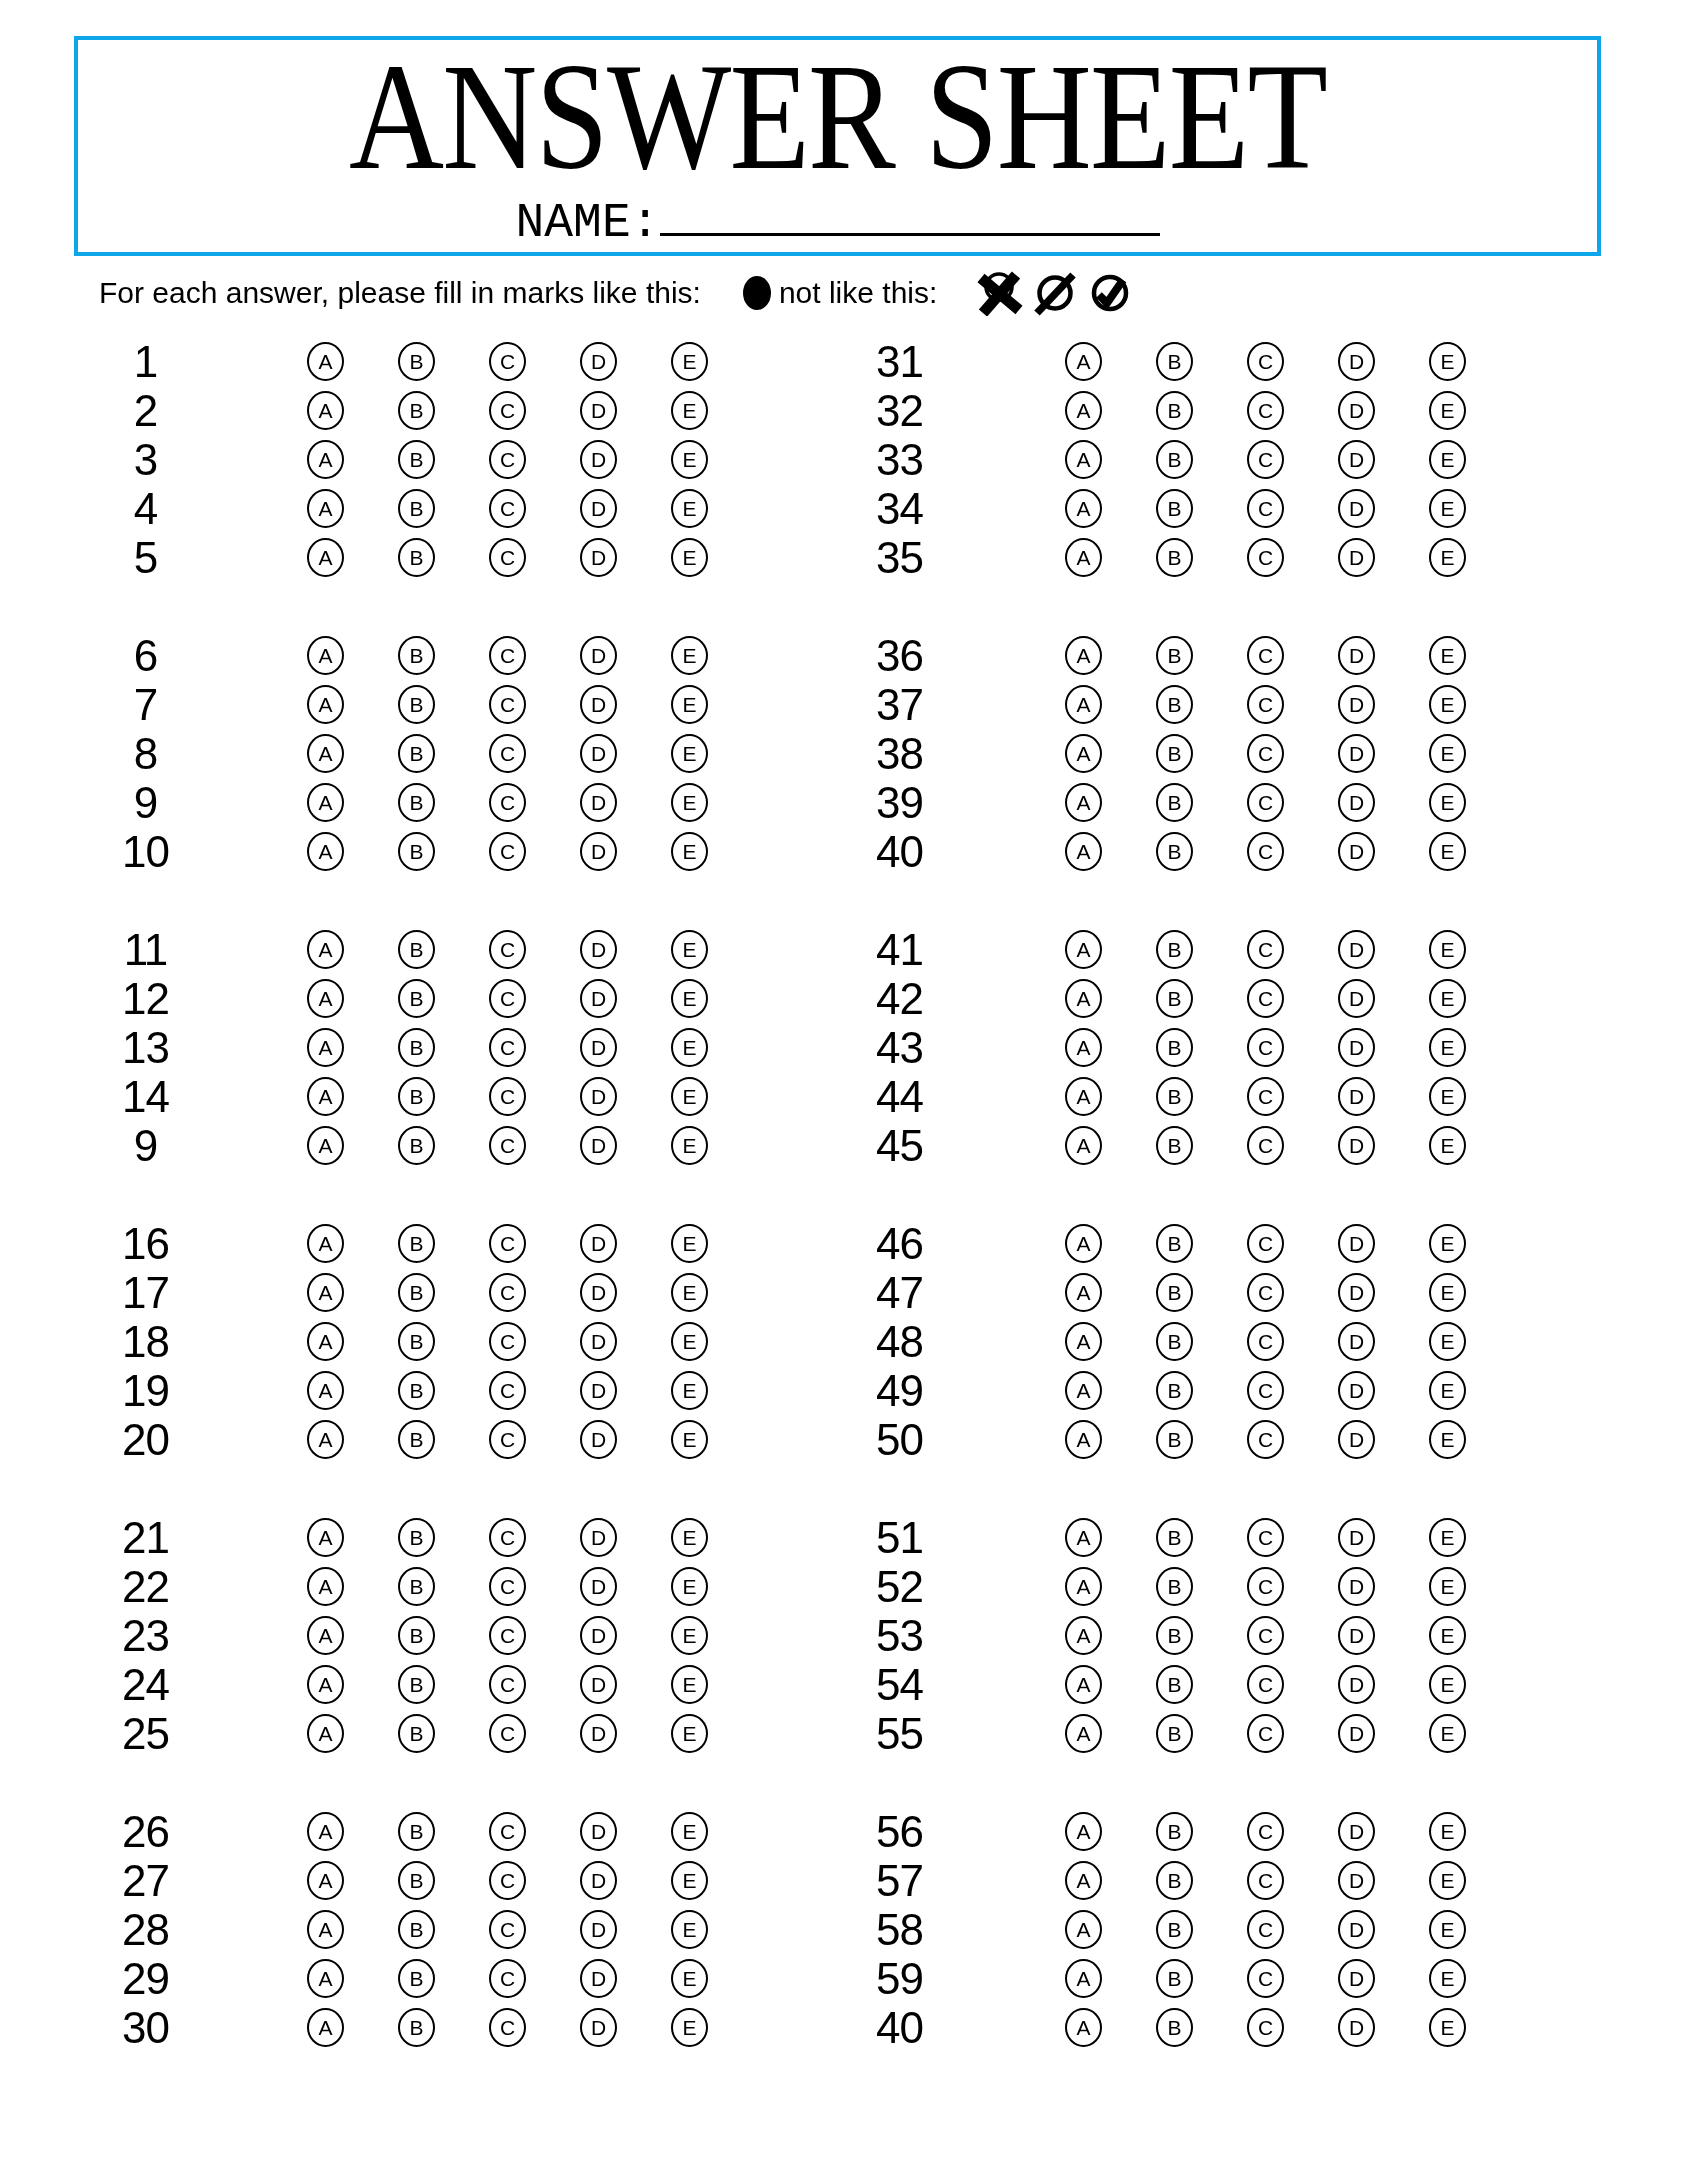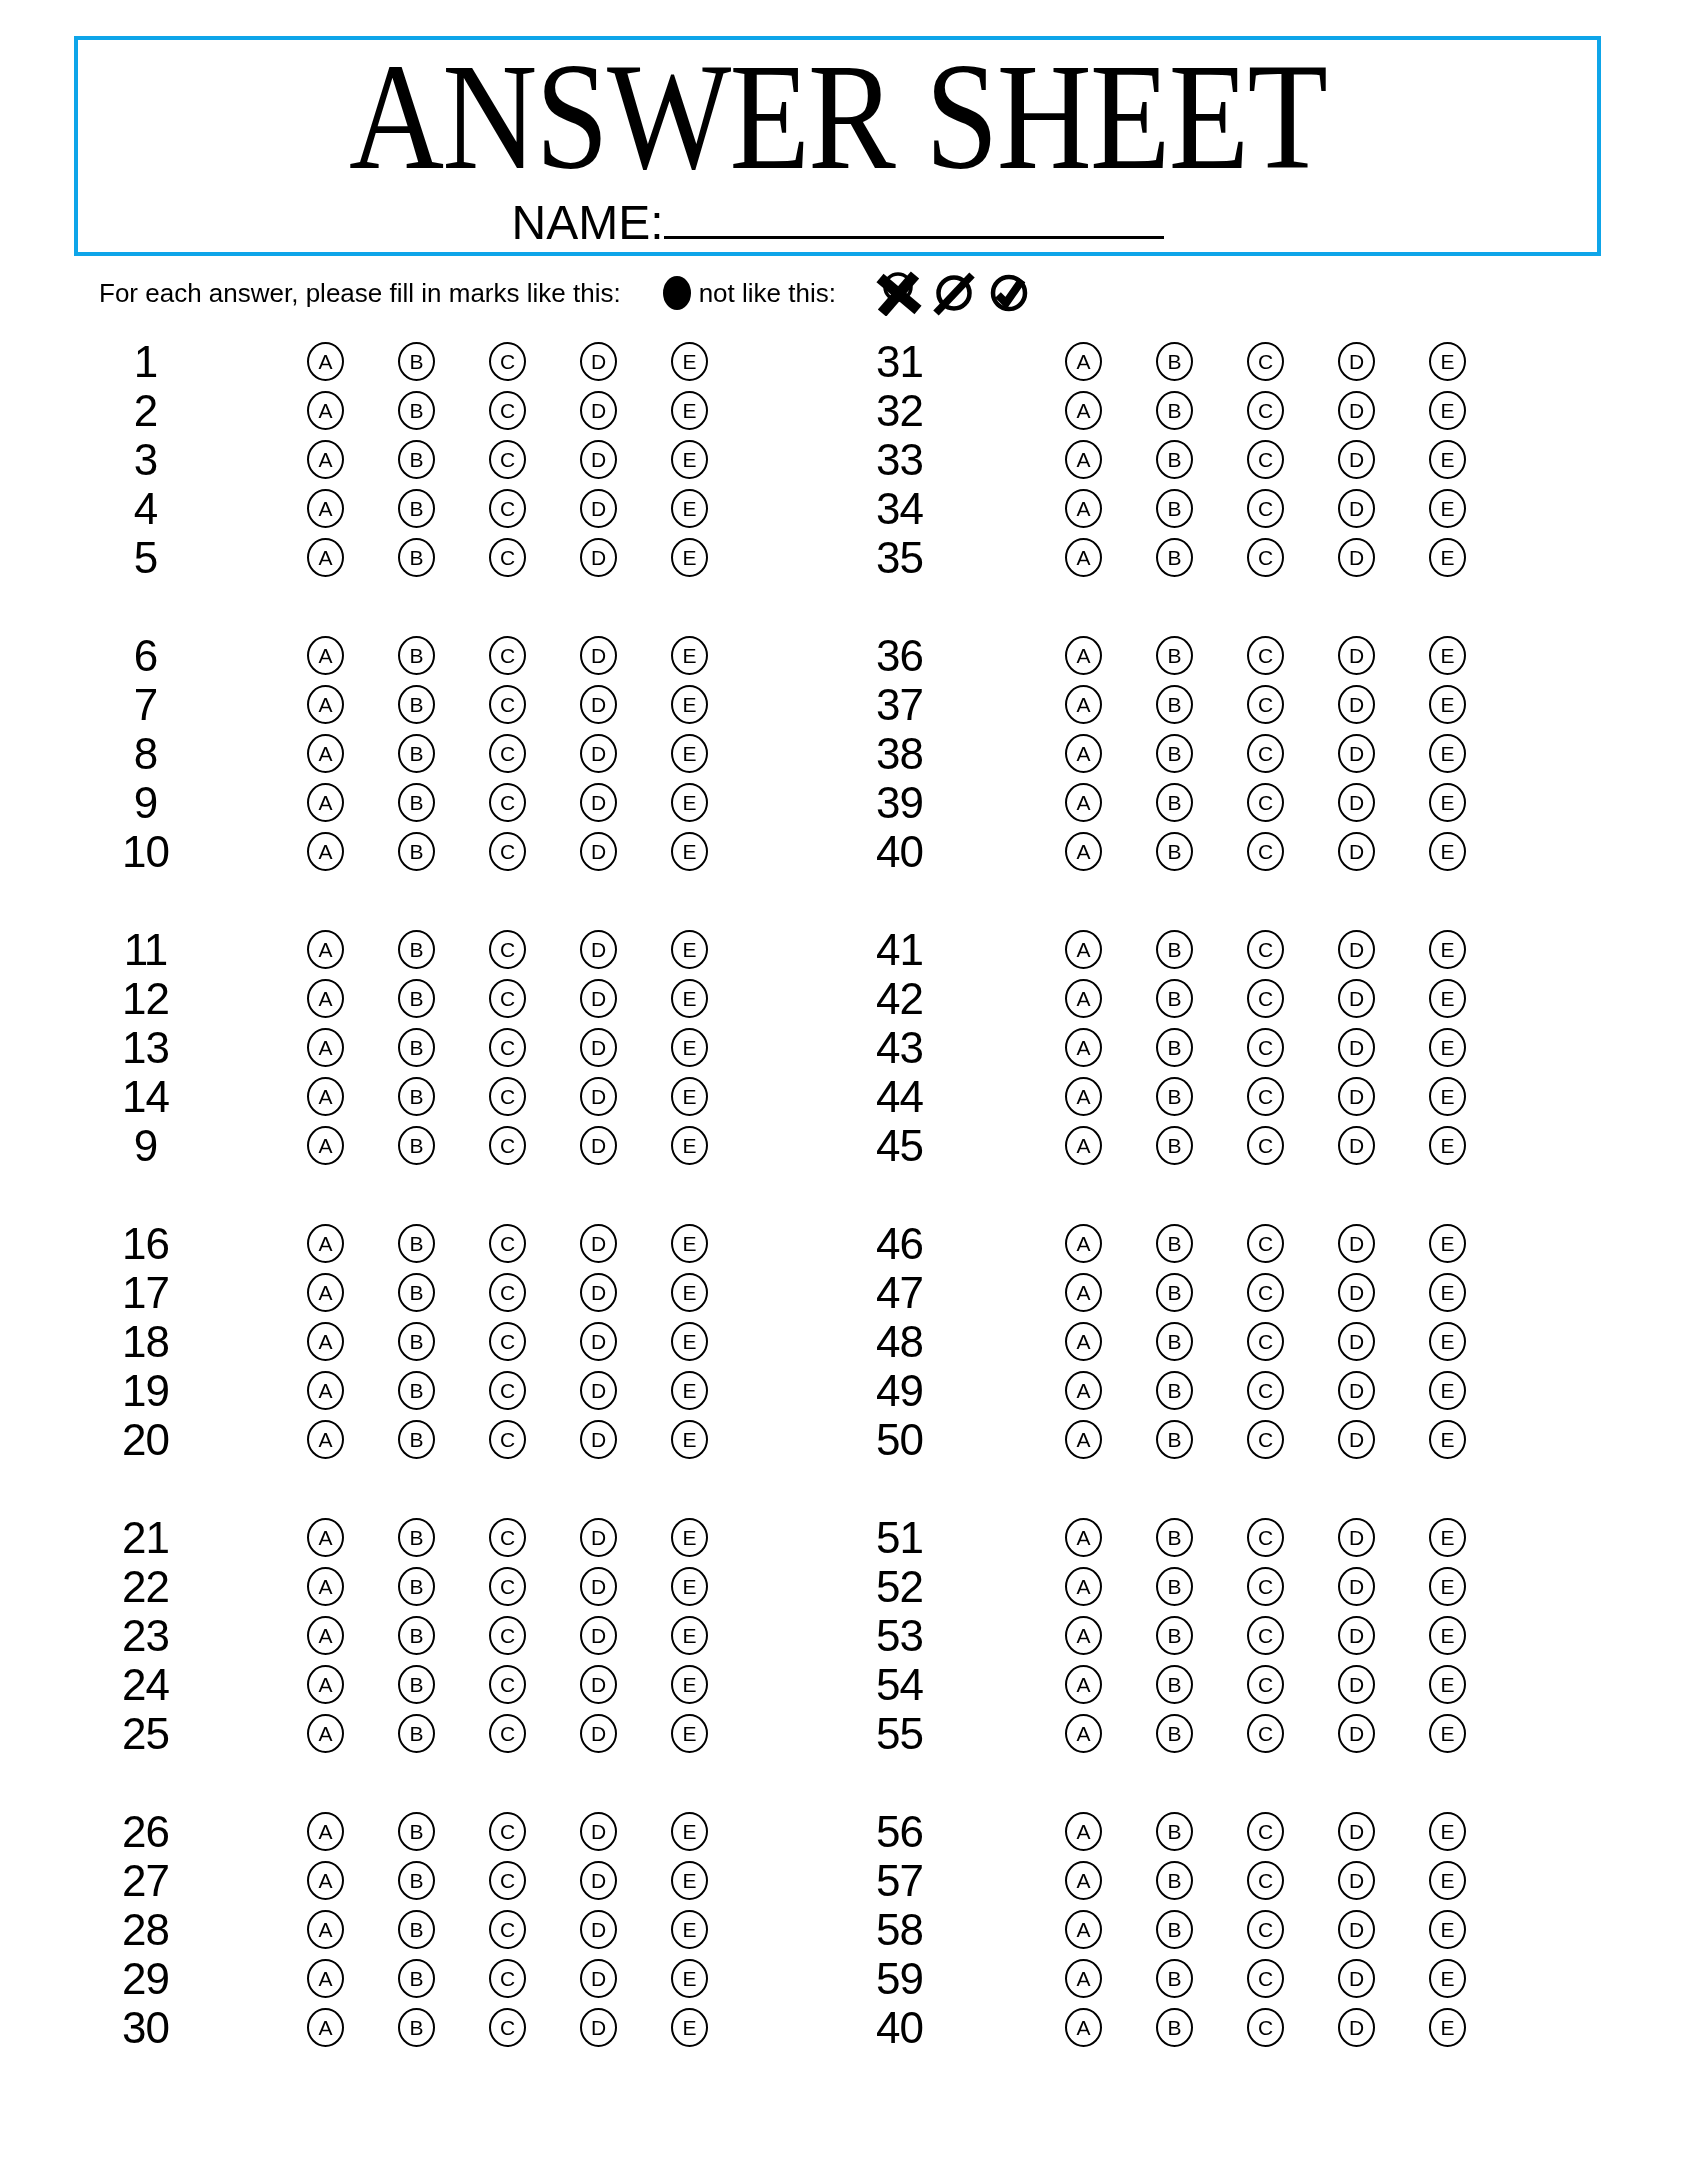--- a/index.html
+++ b/index.html
@@ -13,31 +13,31 @@
     border:4px solid #0ea5e9;background:#fff;
   }
   .title{
     position:absolute;top:0;left:0;right:0;text-align:center;
     font-family:"Liberation Serif",serif;font-weight:400;
     font-size:153px;line-height:1;letter-spacing:-2px;white-space:nowrap;
     transform:scaleX(0.86);transform-origin:50% 0;
   }
   .name-row{
     position:absolute;bottom:4px;left:0;right:0;text-align:center;
-    font-family:Liberation Sans, sans-serif;font-size:48px;line-height:1.05;
+    font-family:Liberation Mono, monospace;font-size:48px;line-height:1.05;
     white-space:nowrap;
   }
   .name-line{
     display:inline-block;width:500px;height:34px;
     border-bottom:3px solid #000;vertical-align:baseline;
   }
   
   .instructions{
     position:absolute;left:99px;top:269px;height:48px;
-    display:flex;align-items:center;font-size:26px;white-space:nowrap;
+    display:flex;align-items:center;font-size:30px;white-space:nowrap;
   }
   .filled-oval{
     display:inline-block;width:28px;height:34px;background:#000;
     border-radius:50%;margin-left:42px;flex:0 0 auto;
   }
   .not-text{margin-left:8px;}
   .bad-marks{display:flex;align-items:center;margin-left:40px;gap:9px;}
   .bad-marks svg{display:block;}
   
   .col{position:absolute;top:337px;}

